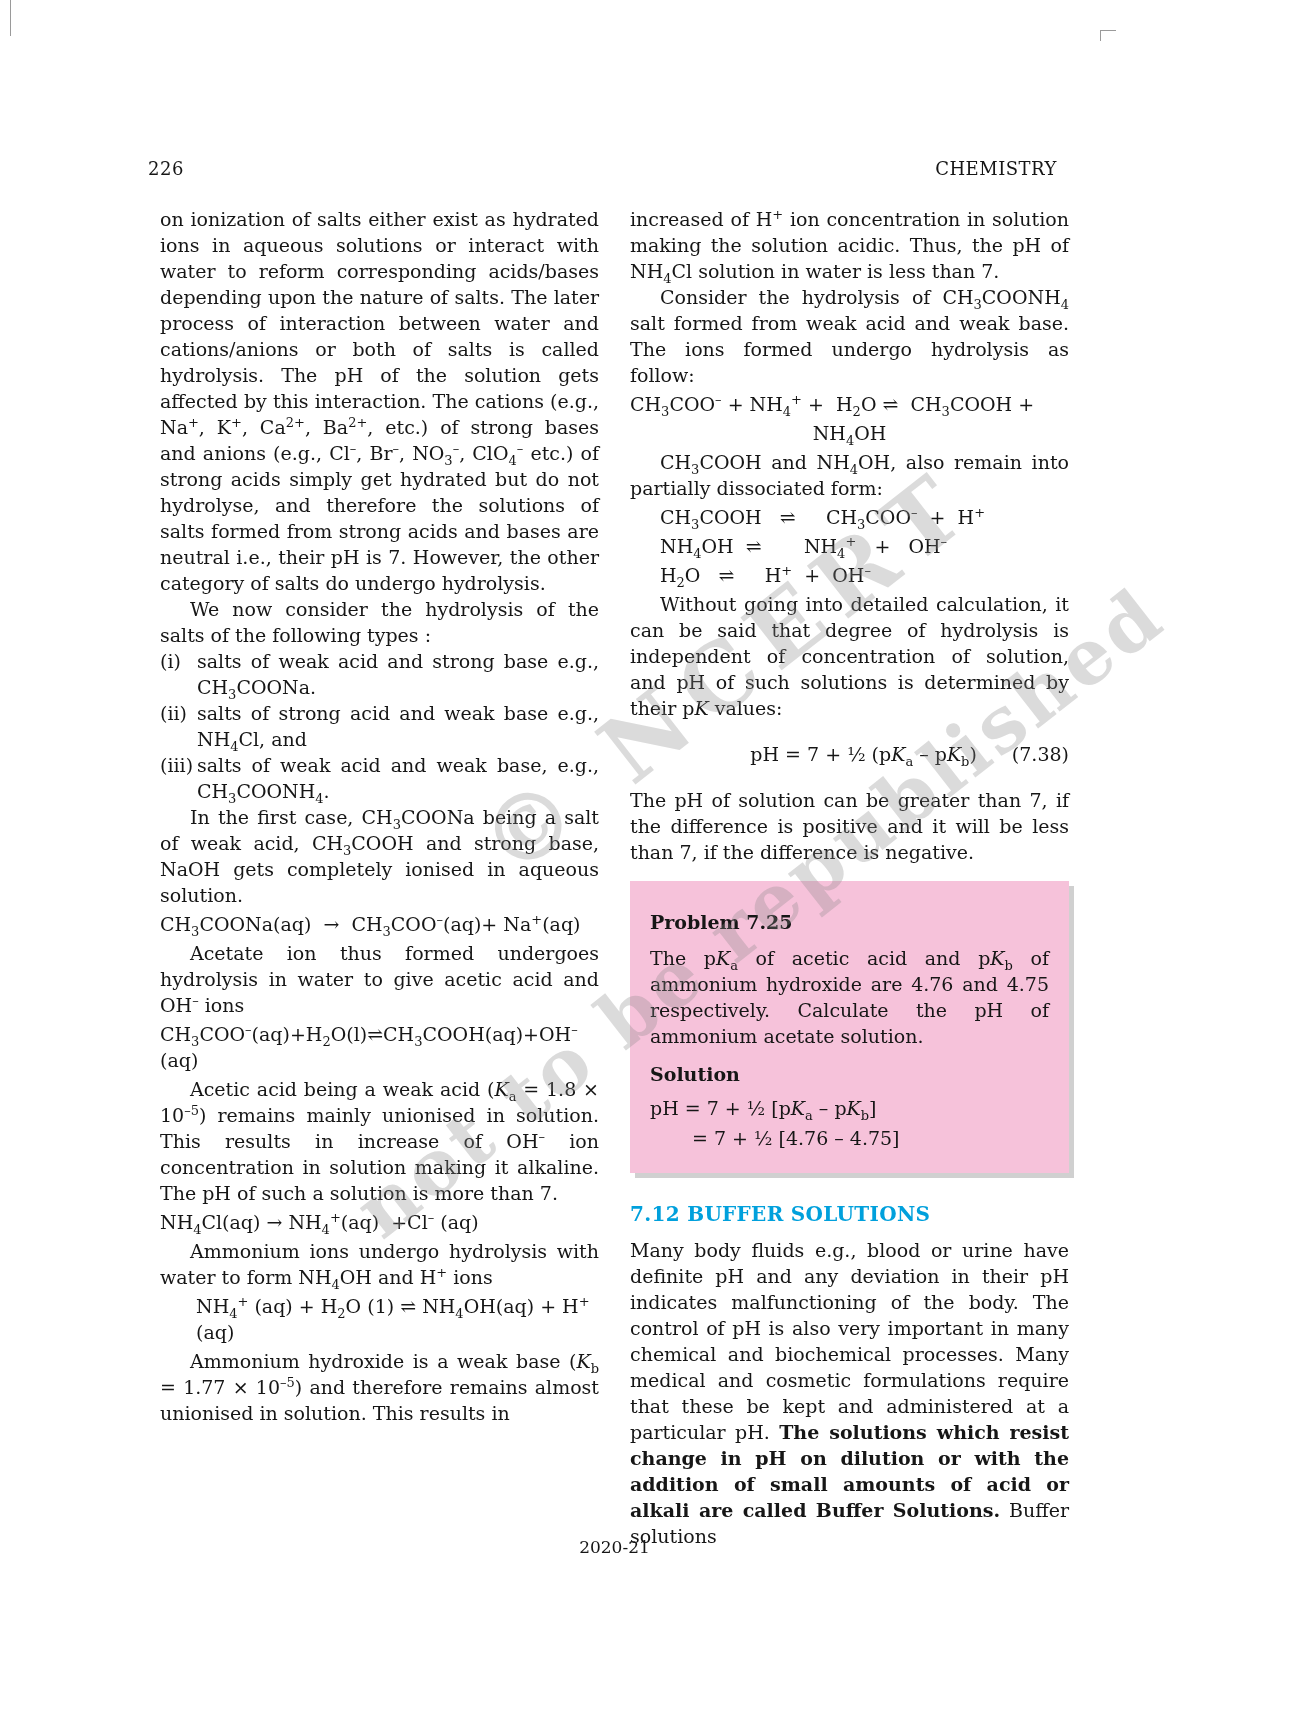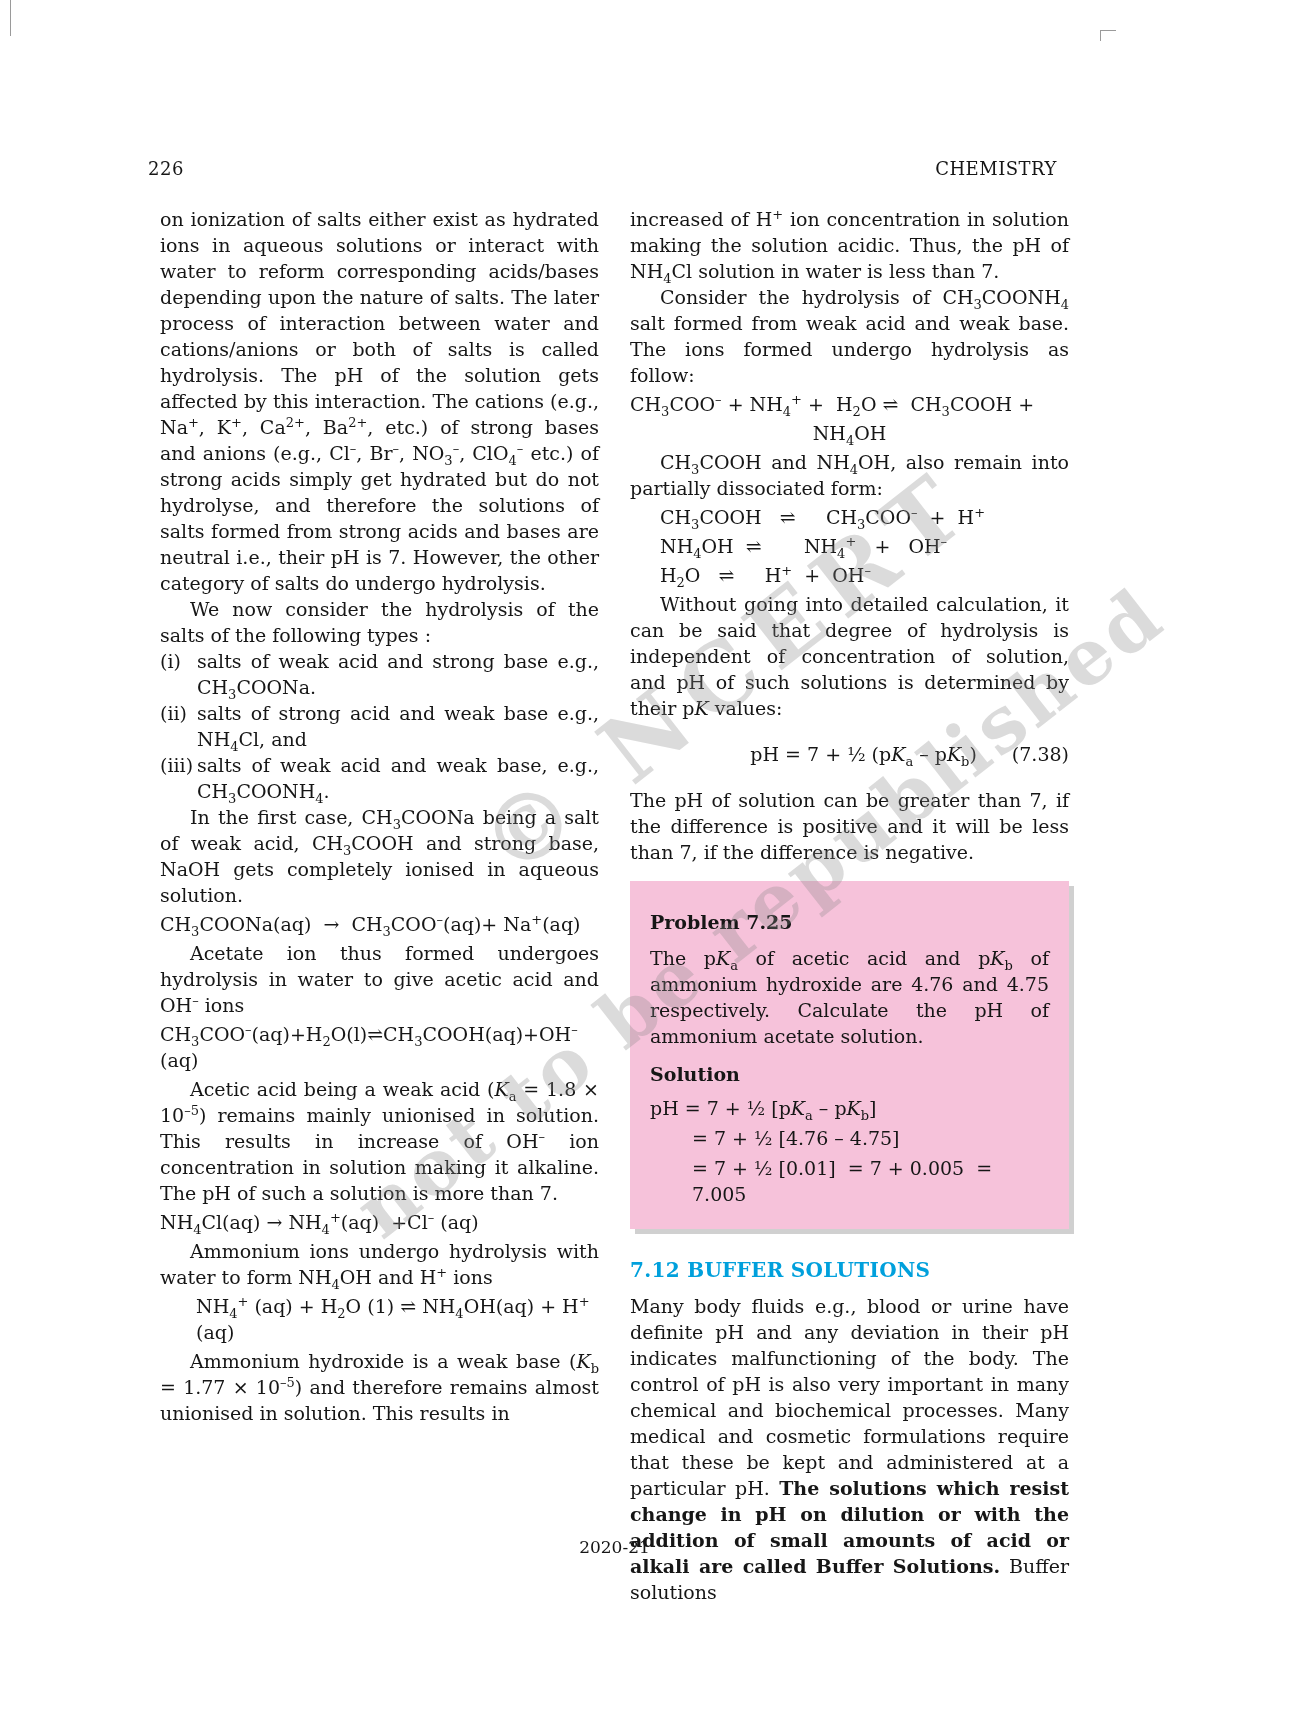--- a/index.html
+++ b/index.html
@@ -140,21 +140,20 @@
       </div>
 
       <p class="para">The pH of solution can be greater than 7, if the difference is positive and it will be less than 7, if the difference is negative.</p>
 
       <div class="problem-box">
         <p class="problem-title">Problem 7.25</p>
         <p class="problem-body">The p<i>K</i><sub>a</sub> of acetic acid and p<i>K</i><sub>b</sub> of ammonium hydroxide are 4.76 and 4.75 respectively. Calculate the pH of ammonium acetate solution.</p>
         <p class="solution-label">Solution</p>
         <div class="sol-line">pH = 7 + ½ [p<i>K</i><sub>a</sub> – p<i>K</i><sub>b</sub>]</div>
         <div class="sol-line sol-indent">= 7 + ½ [4.76 – 4.75]</div>
-        <div class="sol-line sol-indent">= 7 + ½ [0.01] &nbsp;= 7 + 0.005 &nbsp;= 7.005</div>
       </div>
 
       <h2 class="section-heading">7.12 BUFFER SOLUTIONS</h2>
       <p class="para">Many body fluids e.g., blood or urine have definite pH and any deviation in their pH indicates malfunctioning of the body.  The control of pH is also very important in many chemical and biochemical processes. Many medical and cosmetic formulations require that these be kept and administered at a particular pH. <b>The solutions which resist change in pH on dilution or with the addition of small amounts of acid or alkali are called Buffer Solutions.</b> Buffer solutions</p>
     </div>
 
   </div>
 
   <div class="footer">2020-21</div>
 

